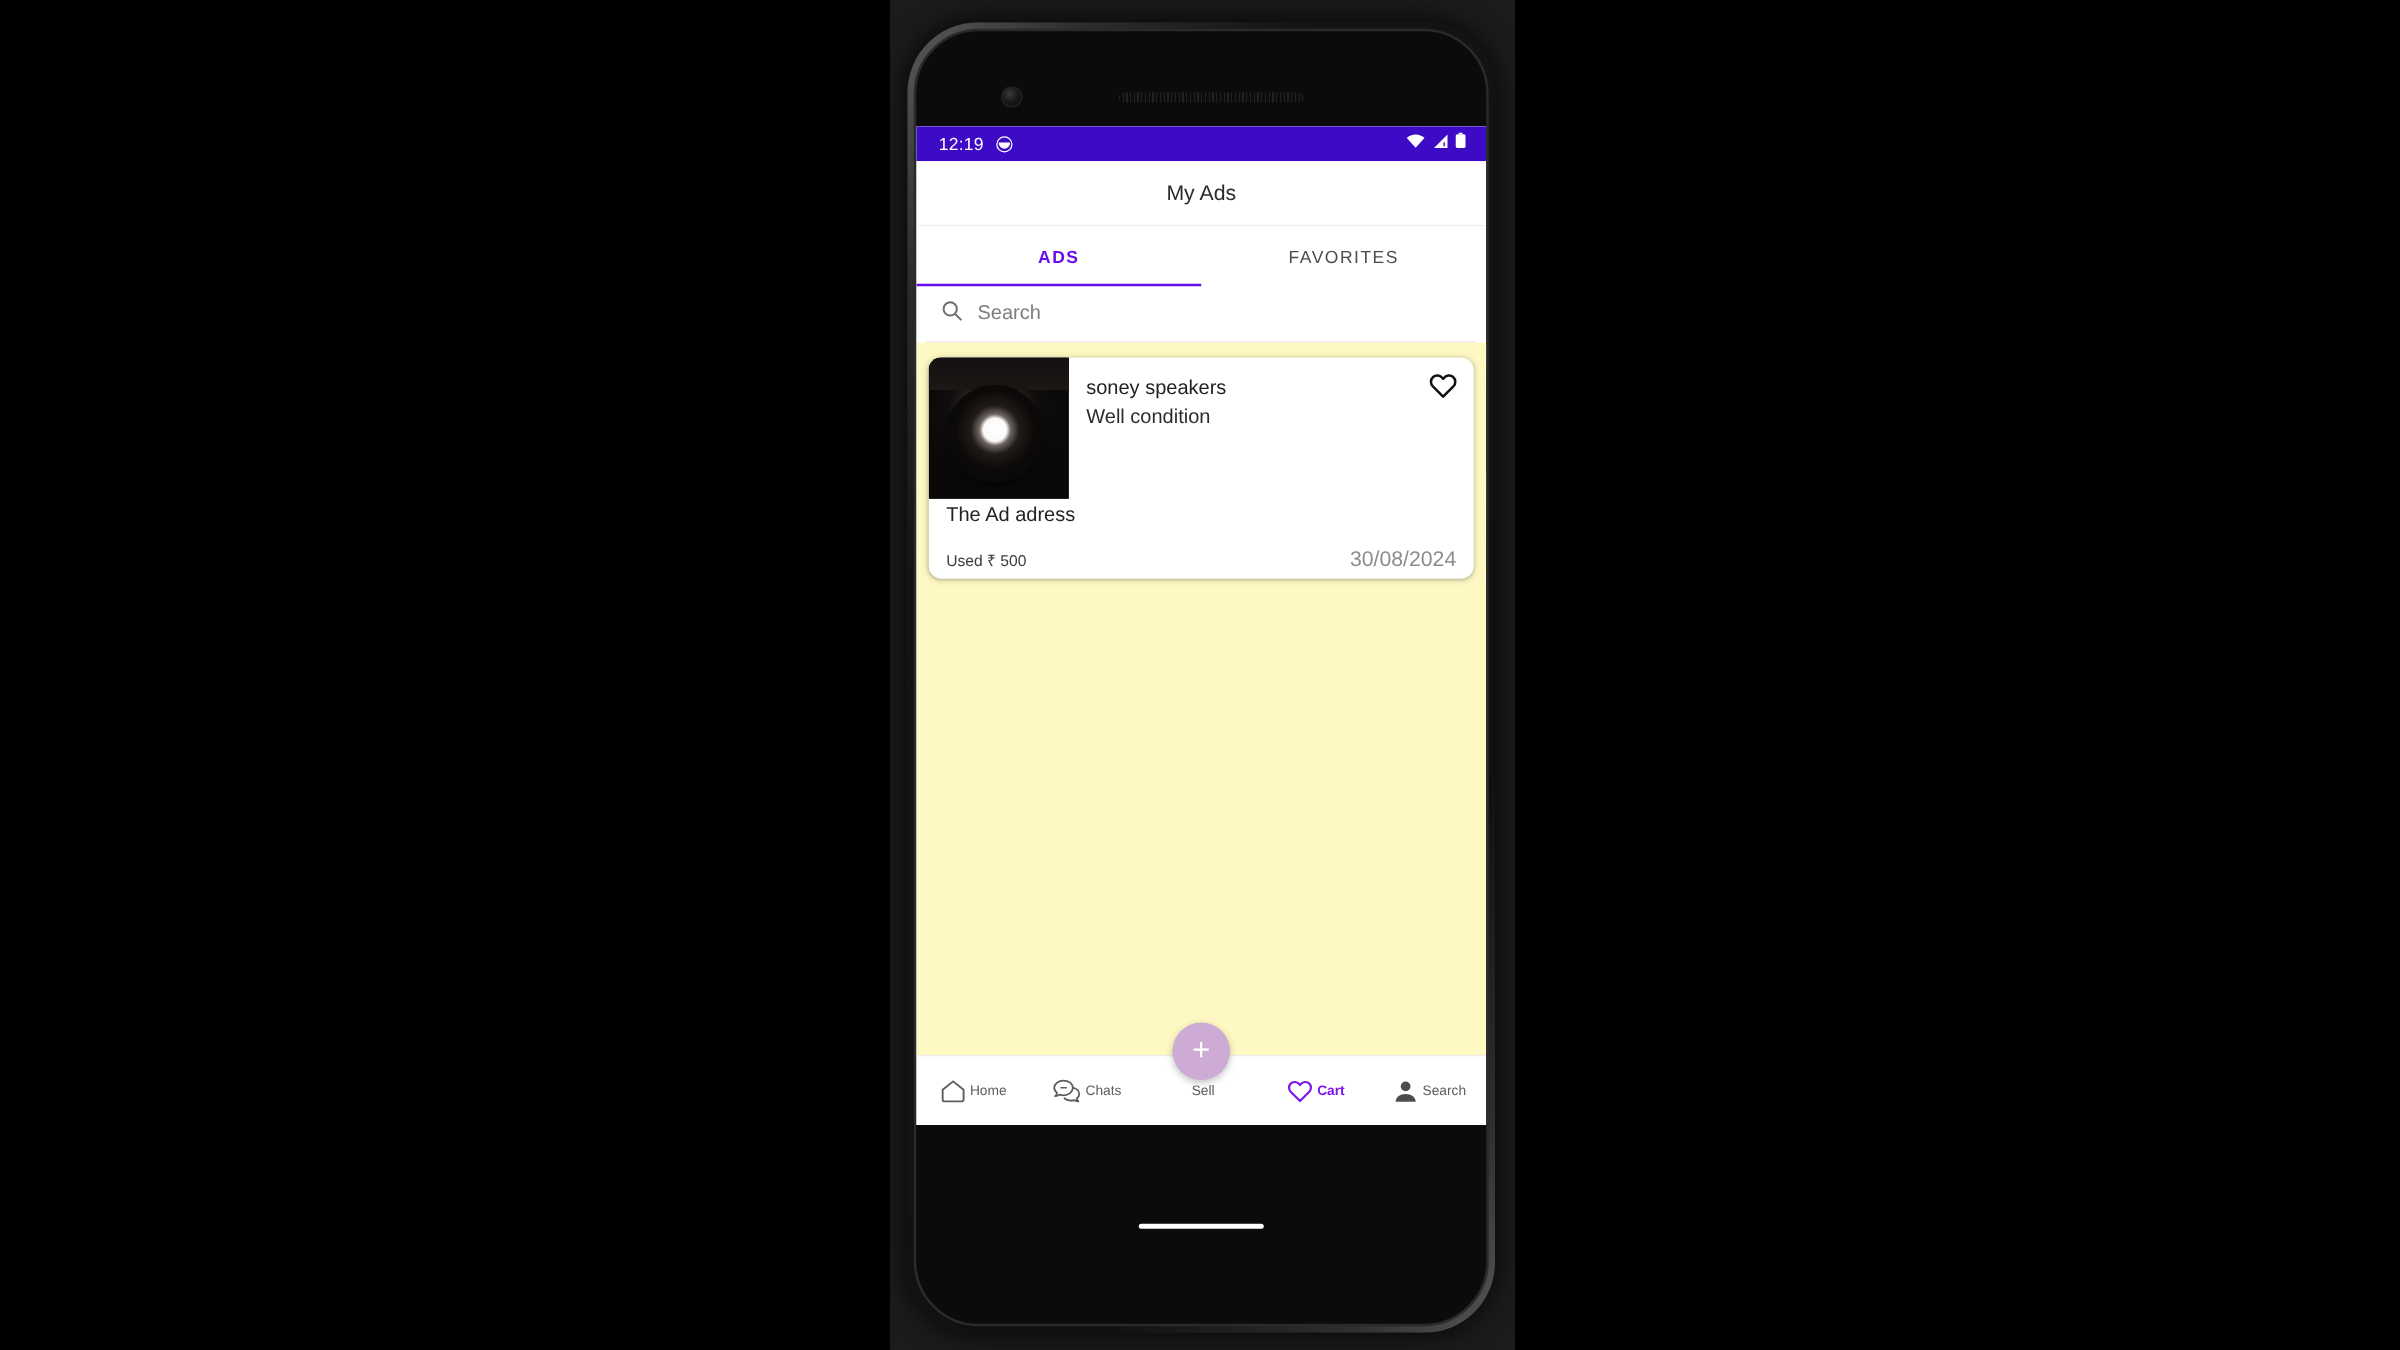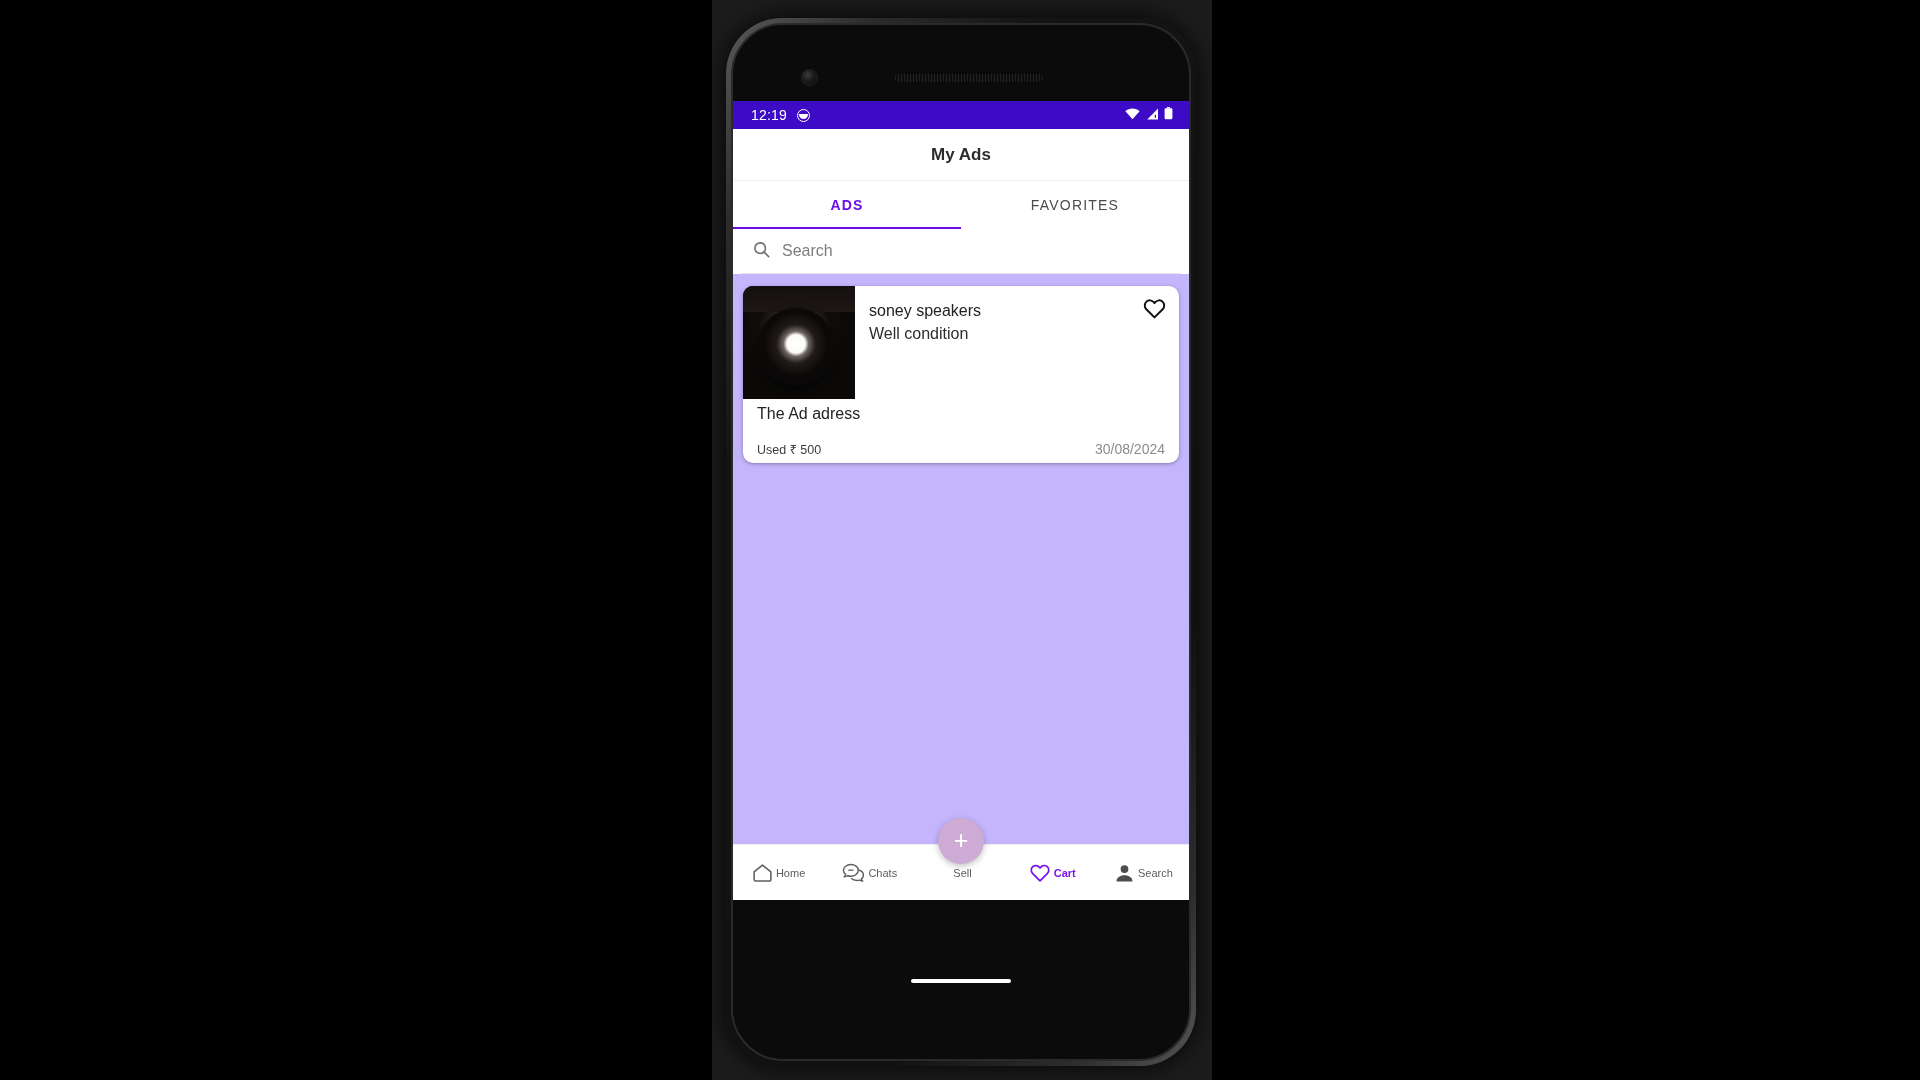--- a/index.html
+++ b/index.html
@@ -142,21 +142,21 @@
     background: #ffffff;
     display: flex;
     align-items: center;
     justify-content: center;
     border-bottom: 1px solid #eeeeee;
     flex: 0 0 auto;
   }
   .appbar-title {
     font-size: 17px;
     color: #2b2b2b;
-    font-weight: 700;
+    font-weight: 400;
   }
 
   
   .tabs {
     height: 48px;
     display: flex;
     background: #ffffff;
     position: relative;
     flex: 0 0 auto;
   }
@@ -203,21 +203,21 @@
     color: #3a3a3a;
     background: transparent;
     flex: 1;
     font-family: "Liberation Sans", sans-serif;
   }
   .search-input::placeholder { color: #7d7d7d; }
 
   
   .list-body {
     flex: 1 1 auto;
-    background: #c4b5fd;
+    background: #fef9c3;
     padding: 12px 10px 0 10px;
     overflow: hidden;
     position: relative;
   }
 
   
   .ad-card {
     position: relative;
     background: #ffffff;
     border-radius: 10px;
@@ -283,21 +283,21 @@
     font-size: 16px;
     color: #232323;
     margin-bottom: 2px;
   }
   .ad-meta {
     display: flex;
     justify-content: space-between;
     align-items: baseline;
   }
   .ad-price { font-size: 12.5px; color: #3c3c3c; margin-top: 16px; }
-  .ad-date { font-size: 14px; color: #8c8c8c; }
+  .ad-date { font-size: 17px; color: #8c8c8c; }
 
   
   .bottom-nav {
     height: 56px;
     background: #ffffff;
     border-top: 1px solid #ececec;
     display: flex;
     align-items: center;
     flex: 0 0 auto;
     position: relative;

